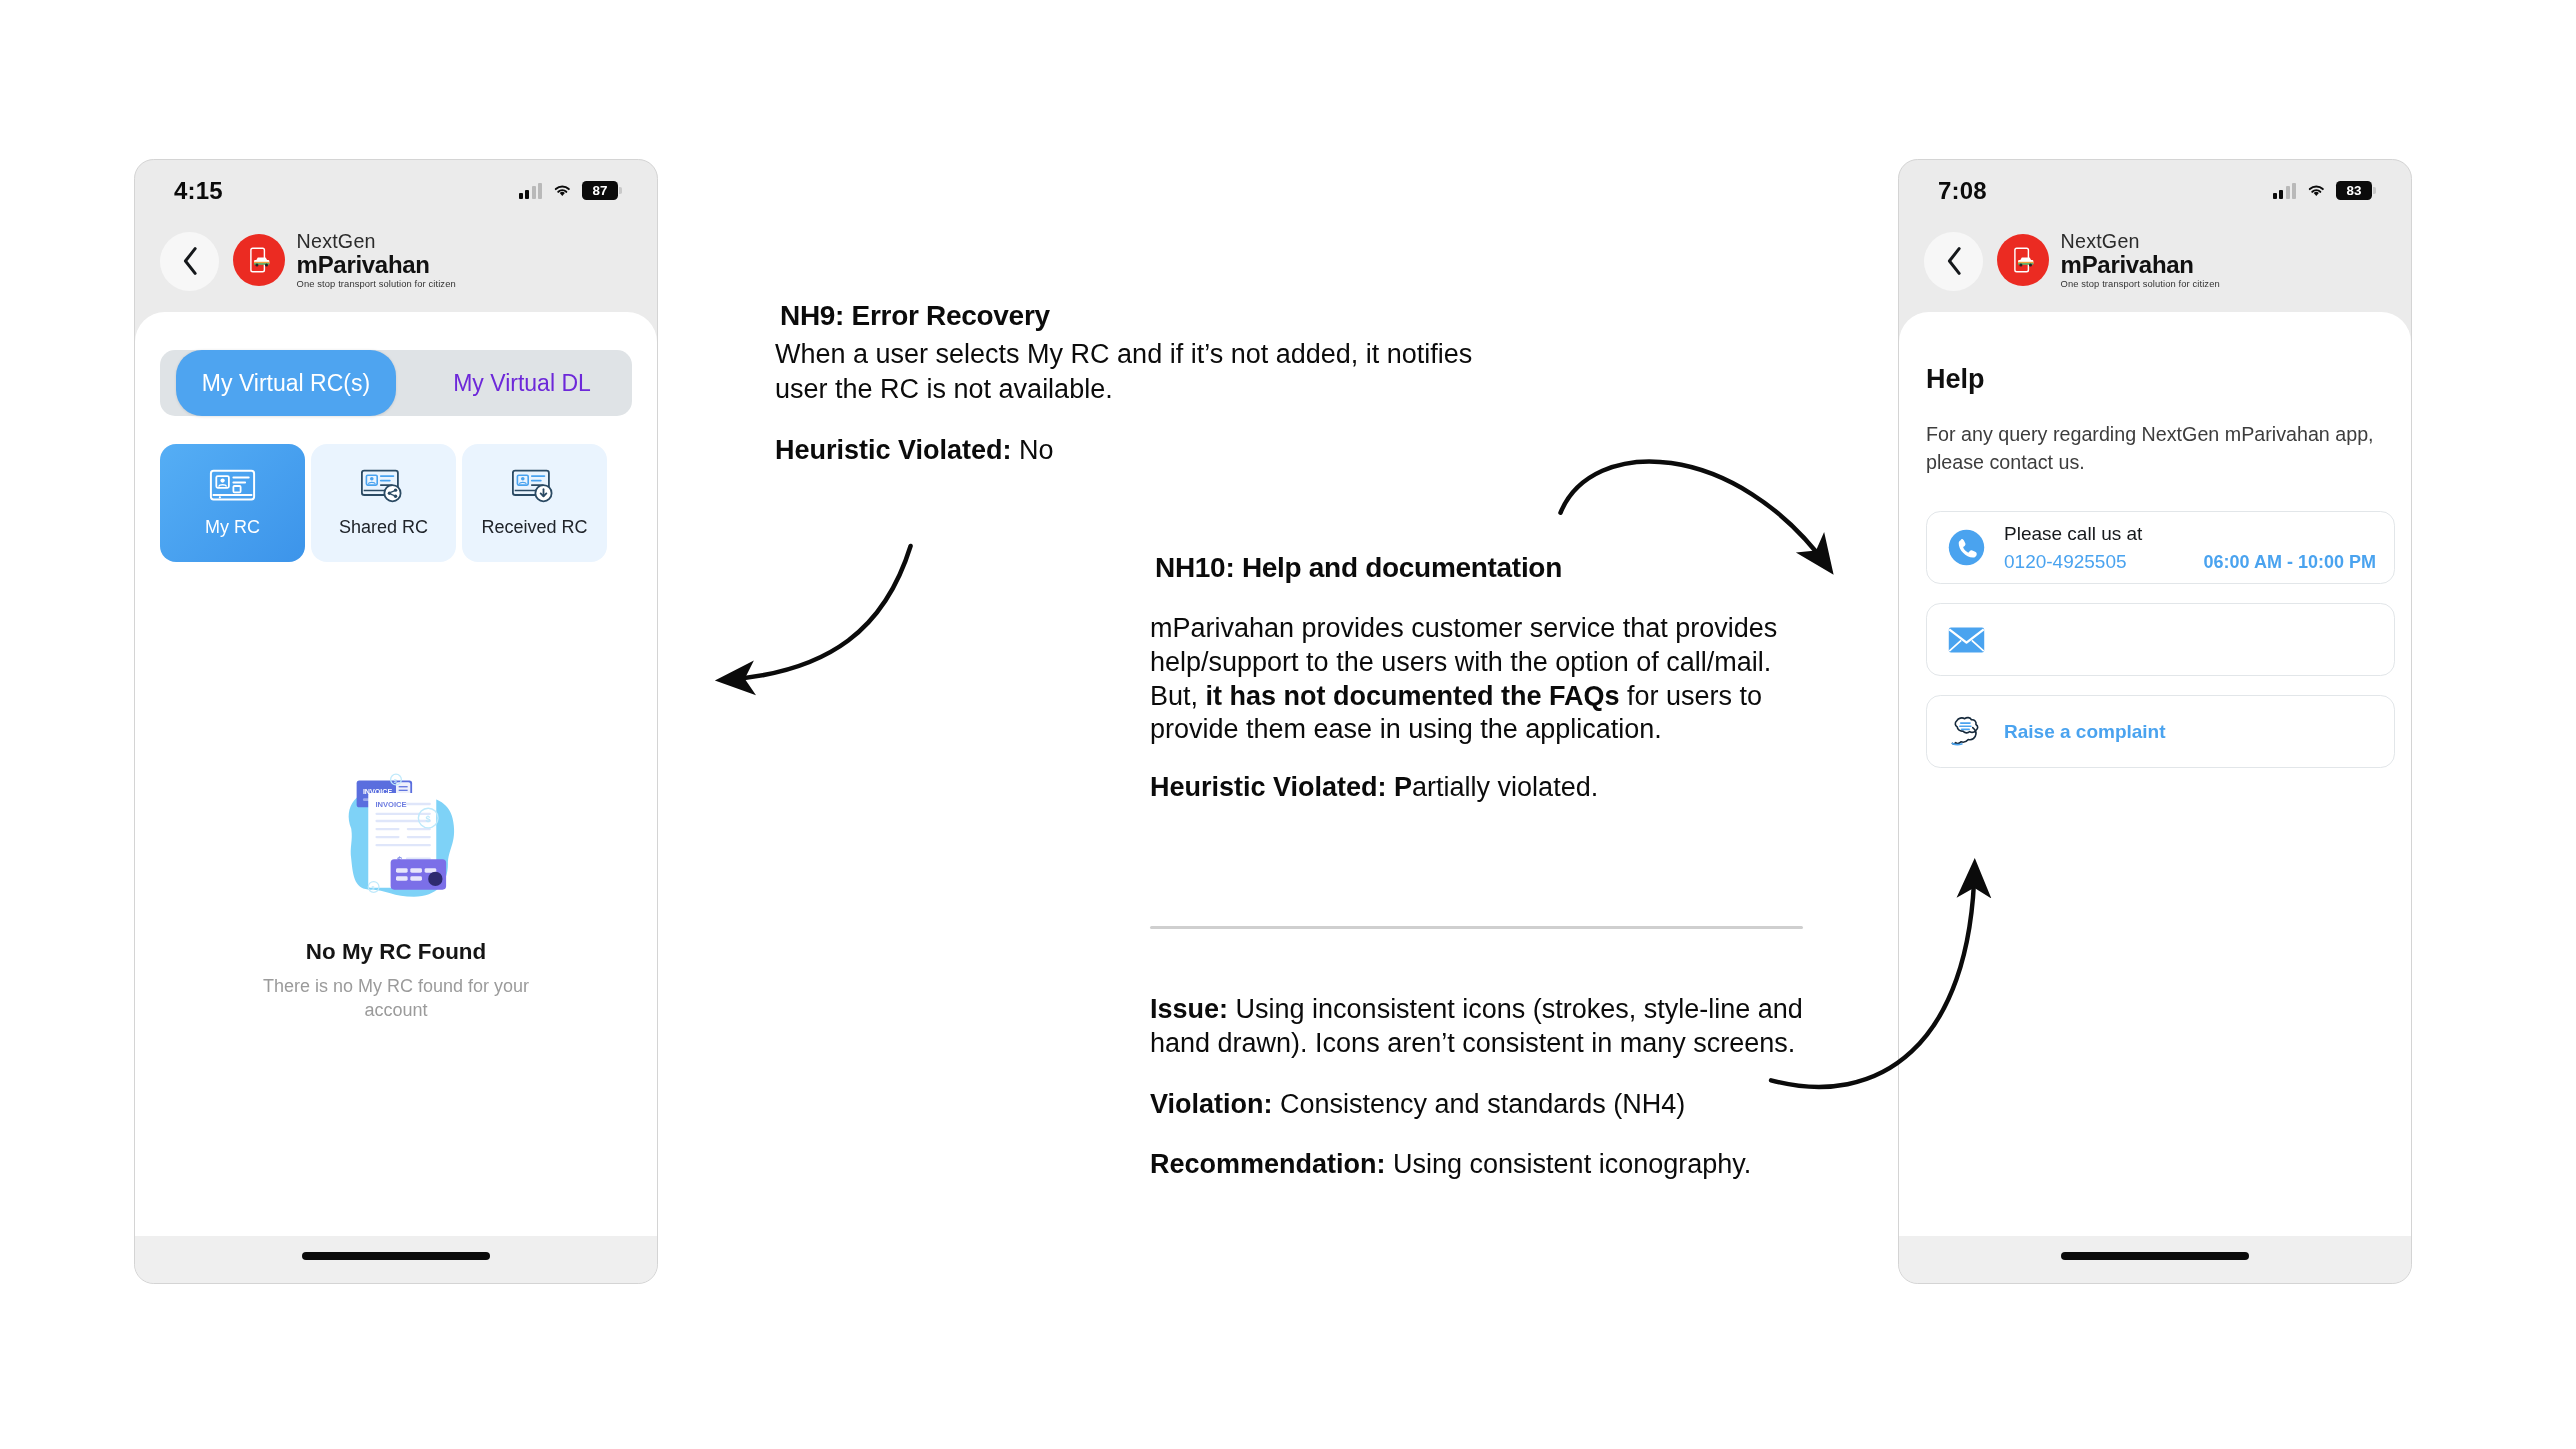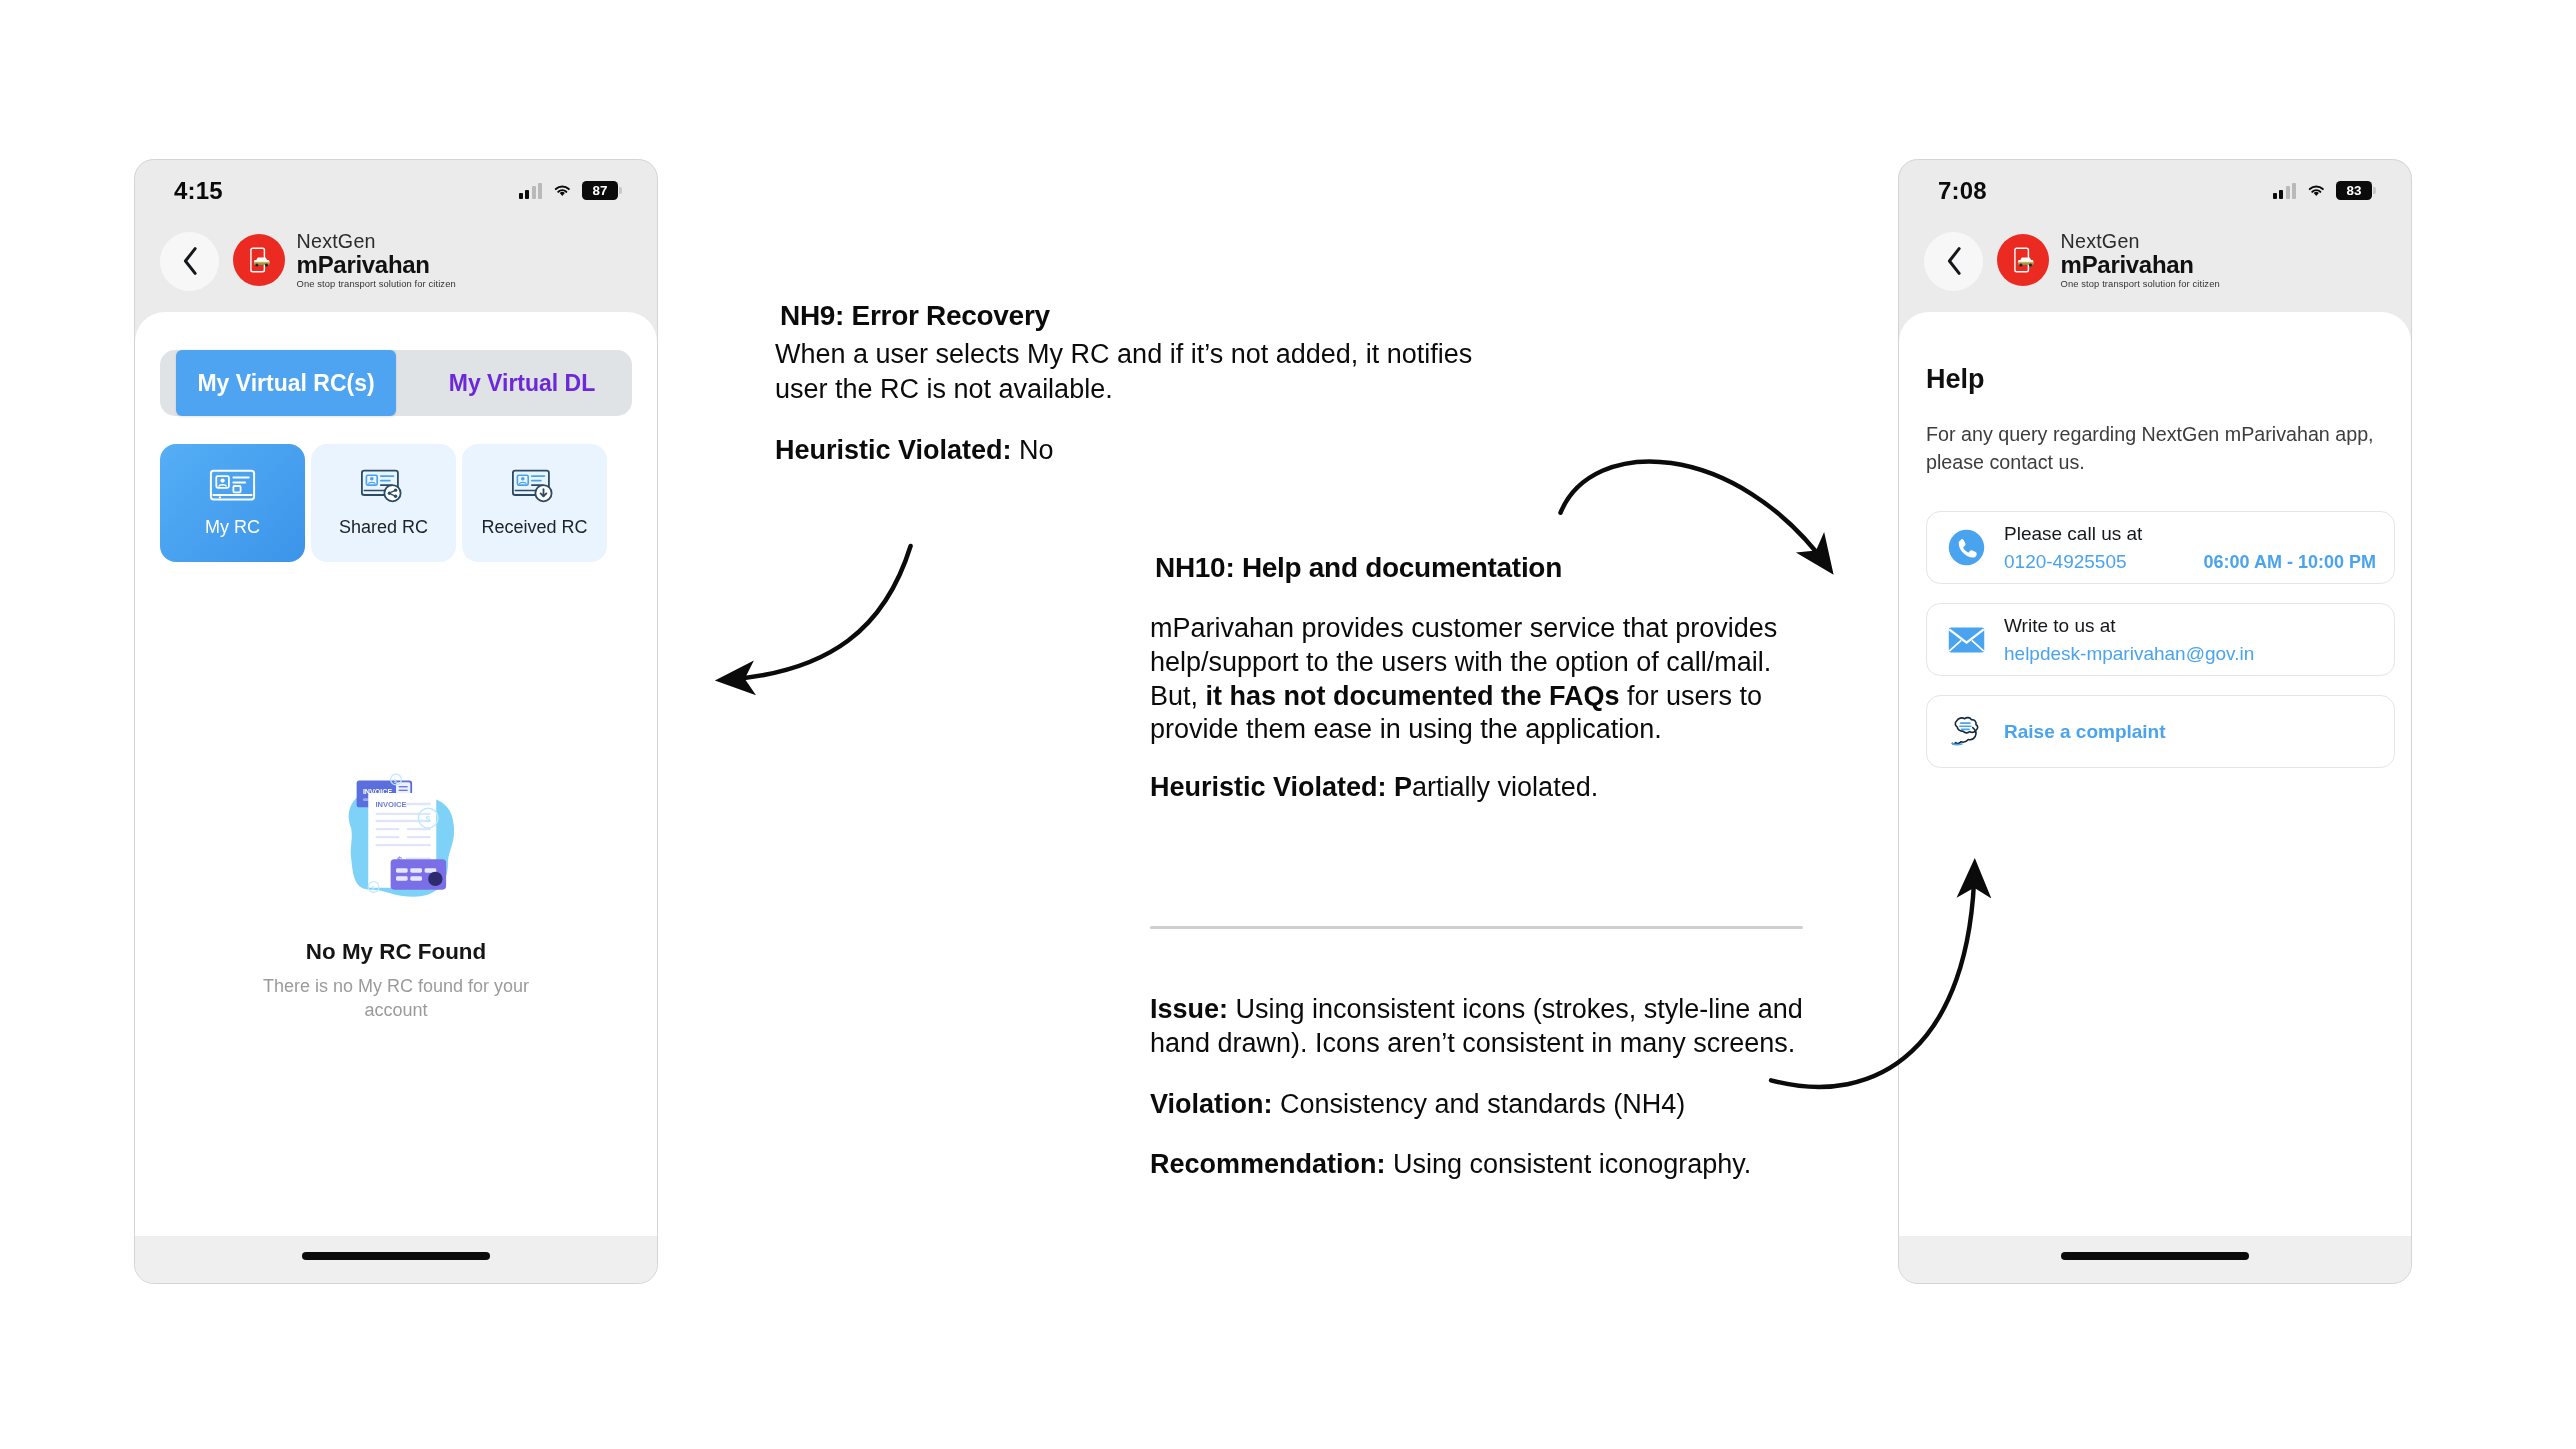--- a/index.html
+++ b/index.html
@@ -70,21 +70,21 @@
   }
   .homebar span{display:block;width:188px;height:8px;background:#0b0b0b;border-radius:5.4px;margin-bottom:7.2px;}
 
   
   .segmented{
     position:absolute;left:25px;top:38px;width:472px;height:66px;
     background:#dfe3e6;border-radius:15px;display:flex;padding:0;box-sizing:border-box;
   }
   .seg{
     flex:1;display:flex;align-items:center;justify-content:center;
-    font-size:23px;font-weight:700;border-radius:6px;margin-left:16px;
+    font-size:23px;font-weight:400;border-radius:26px;margin-left:16px;
   }
   .seg.active{background:#4ea4f0;color:#fff;box-shadow:0 0.9px 2.7px rgba(0,0,0,.10);}
   .seg.idle{color:#6d28d9;}
 
   .tiles{position:absolute;left:25px;top:132px;display:flex;gap:6px;}
   .tile{
     width:145px;height:118px;border-radius:16px;background:#eaf4fe;
     display:flex;flex-direction:column;align-items:center;justify-content:center;gap:12.5px;
   }
   .tile.active{background:linear-gradient(135deg,#55aef5 0%,#3c94ea 100%);}
@@ -375,26 +375,20 @@
       </div>
 
       <div class="card">
         <span class="card-ico">
           <svg width="39" height="32" viewBox="0 0 44 36">
             <rect x="2" y="4" width="40" height="28" rx="2.5" fill="#4aa3ef"></rect>
             <path d="M2.5 6 L22 21 L41.5 6" fill="none" stroke="#ffffff" stroke-width="2.6" stroke-linejoin="round"></path>
             <path d="M2.5 30.5 L16 18.5 M41.5 30.5 L28 18.5" fill="none" stroke="#ffffff" stroke-width="2"></path>
           </svg>
         </span>
-        <div class="card-body">
-          <div class="card-line1">Write to us at</div>
-          <div class="card-row">
-            <span class="card-val">helpdesk-mparivahan@gov.in</span>
-          </div>
-        </div>
       </div>
 
       <div class="card">
         <span class="card-ico">
           <svg width="41" height="38" viewBox="0 0 46 42">
             <path d="M12 8.5c2-3.2 6-4.2 9-2.4 2.2-2 6.2-1.6 7.6 1.2 3.4-.4 5.8 2.2 5 5.2 2.6 1.4 2.6 5 0 6.6-1.4 2.6-4.8 3-7 1.4-2 2.2-5.8 2-7.6-.6-3.2.6-6.2-1.6-6.4-4.6-2.6-1.2-3-5-0.6-6.8z" fill="none" stroke="#15283a" stroke-width="1.8" stroke-linejoin="round"></path>
             <line x1="16.5" y1="11" x2="27" y2="11" stroke="#4aa3ef" stroke-width="1.8" stroke-linecap="round"></line>
             <line x1="15.5" y1="14.5" x2="28" y2="14.5" stroke="#4aa3ef" stroke-width="1.8" stroke-linecap="round"></line>
             <line x1="17.5" y1="18" x2="26" y2="18" stroke="#4aa3ef" stroke-width="1.8" stroke-linecap="round"></line>
             <path d="M30 16c3 2.5 4.5 6.5 2.8 10-1.6 3.2-5 4-7.8 3.4-2 2.4-5.4 3.6-8.2 2.6-1.4 2-4.2 2.4-6 1-.8 1.4-2.6 1.8-3.6.8" fill="none" stroke="#15283a" stroke-width="1.8" stroke-linecap="round" stroke-linejoin="round"></path>

